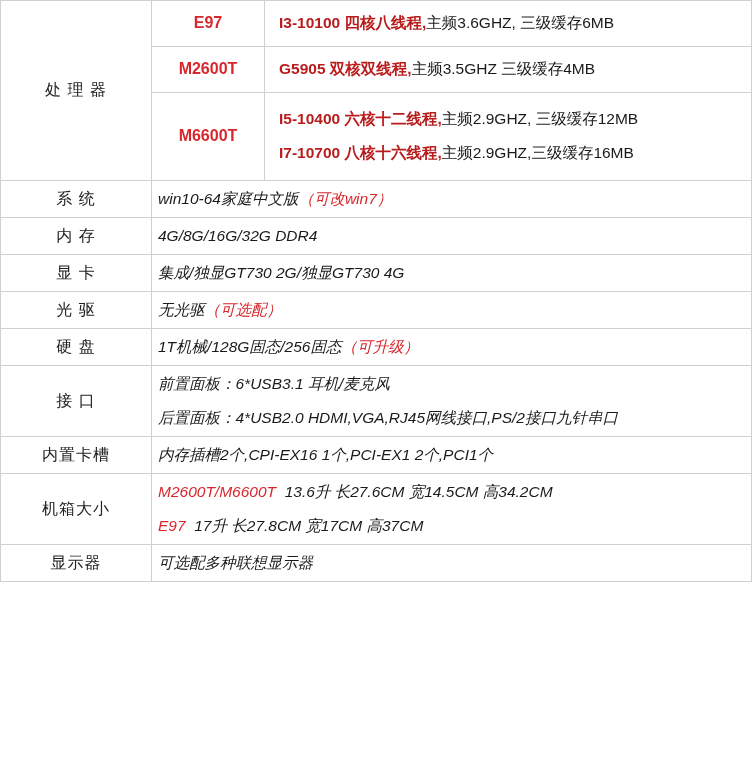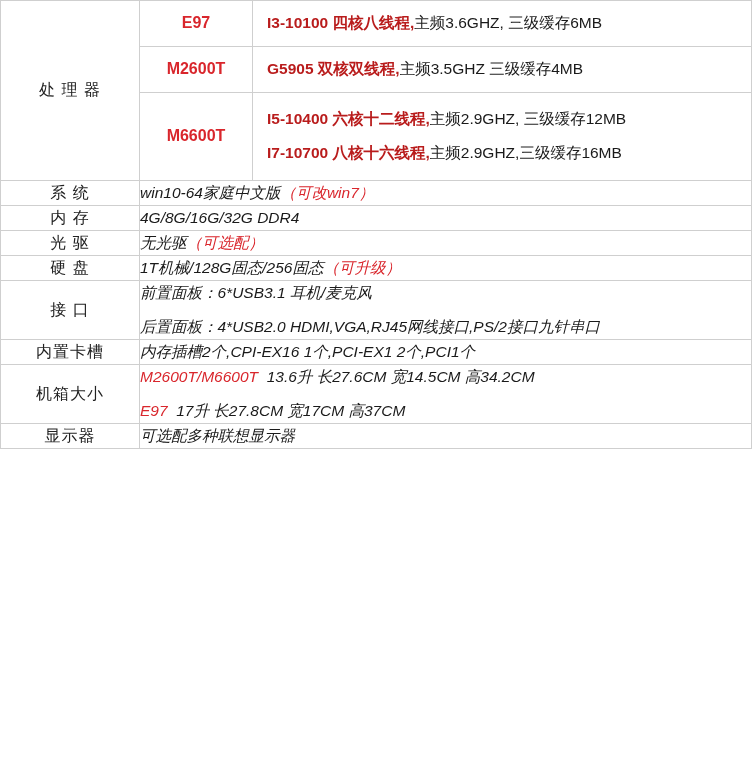--- a/index.html
+++ b/index.html
@@ -14,21 +14,21 @@
     color: #1a1a1a;
   }
   .spec-table {
     width: 752px;
     border-collapse: collapse;
     table-layout: fixed;
   }
   .spec-table td {
     border: 1px solid #cfcfcf;
     vertical-align: middle;
-    padding: 0;
+    padding: 6px;
   }
   .label-cell {
     width: 138px;
     text-align: center;
     font-size: 16px;
     color: #222;
     letter-spacing: 1px;
     padding: 10px 4px;
   }
   .value-cell {
@@ -131,20 +131,24 @@
       <td class="value-cell">
         <span>win10-64家庭中文版</span><span class="red">（可改win7）</span>
       </td>
     </tr>
 
     <tr>
       <td class="label-cell">内  存</td>
       <td class="value-cell">4G/8G/16G/32G DDR4</td>
     </tr>
 
+    <tr>
+      <td class="label-cell">显  卡</td>
+      <td class="value-cell">集成/独显GT730 2G/独显GT730 4G</td>
+    </tr>
 
     <tr>
       <td class="label-cell">光  驱</td>
       <td class="value-cell">
         <span>无光驱</span><span class="red">（可选配）</span>
       </td>
     </tr>
 
     <tr>
       <td class="label-cell">硬  盘</td>

